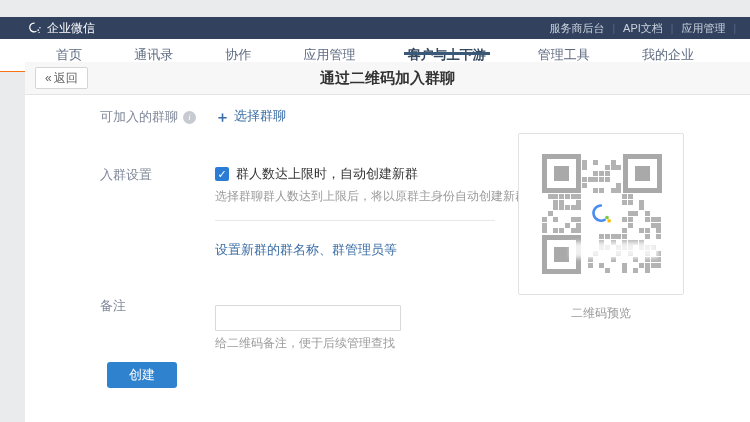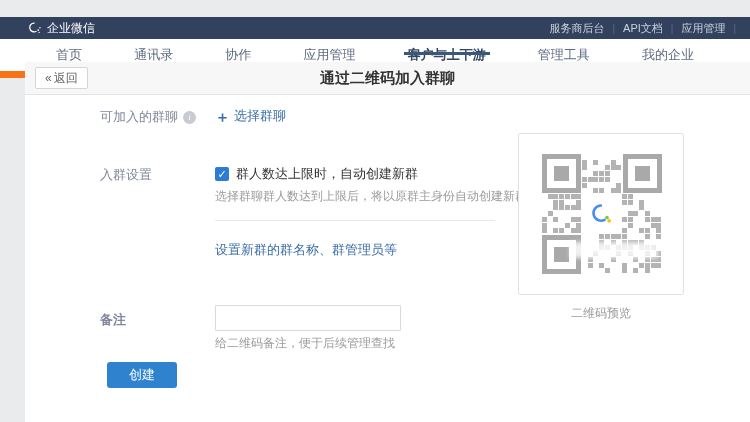--- a/index.html
+++ b/index.html
@@ -8,21 +8,21 @@
 
   
   .topbar { height:22px; background:#32415e; display:flex; align-items:center; justify-content:space-between; padding:0 6px 0 28px;margin-top:17px; }
   .brand { display:flex; align-items:center; gap:5px; color:#ffffff; font-size:12px; }
   .brand svg { display:block; }
   .toplinks { display:flex; align-items:center; }
   .toplinks .tl { color:#c9d1dd; font-size:11px; cursor:pointer;text-align:center; }
   .toplinks .sep { color:#5a6a87; font-size:10px; margin:0 8px; }
 
   
-  .navbar { height:33px; background:#ffffff; display:flex; align-items:stretch; justify-content:space-around; padding:16px 30px; border-bottom:7px solid #f97316; }
+  .navbar { height:33px; background:#ffffff; display:flex; align-items:stretch; justify-content:space-around; padding:16px 30px; border-bottom:1px solid #f97316; }
   .nav-item { position:relative; display:flex; align-items:center; font-size:13px; color:#5e6b80; cursor:pointer; padding:0 4px; }
   .nav-item.active { color:#33475f; font-weight:bold; }
   .nav-item.active::after { content:""; position:absolute; left:0; right:0; bottom:0; height:3px; background:#3a5878; }
 
   
   .panel { position:absolute; left:25px; right:0; top:62px; bottom:0; background:#ffffff; }
   .panel-header { height:33px; background:#f7f7f8; border-bottom:1px solid #e4e4e4; position:relative; display:flex; align-items:center; }
   .back-btn { position:absolute; left:10px; top:5px; height:22px; padding:0 9px; background:#ffffff; border:1px solid #d5d5d5; border-radius:2px; font-size:12px; color:#666666; display:flex; align-items:center; gap:2px; cursor:pointer; }
   .page-title { width:100%; text-align:center; font-size:15px; color:#333333; font-weight:bold;font-family:Liberation Serif, serif; }
 
@@ -120,21 +120,21 @@
     <div class="check-row">
       <span class="checkbox">✓</span>
       <span class="check-label">群人数达上限时，自动创建新群</span>
     </div>
     <div class="hint" style="top:93px;">选择群聊群人数达到上限后，将以原群主身份自动创建新群</div>
 
     <div class="divider"></div>
 
     <div class="new-group-link link">设置新群的群名称、群管理员等</div>
 
-    <div class="flabel" style="top:216px;font-weight:bold;">
+    <div class="flabel" style="top:202px;">
       <span>备注</span>
     </div>
     <input class="remark-input" type="text" placeholder="" style="">
     <div class="hint" style="top:240px;">给二维码备注，便于后续管理查找</div>
 
     <button class="create-btn">创建</button>
 
     <div class="qr-card">
       <div class="qr-box">
           <div class="qr-cell" style="left: 102.9px; top: 114.3px; width: 5px; height: 5px;"></div>

